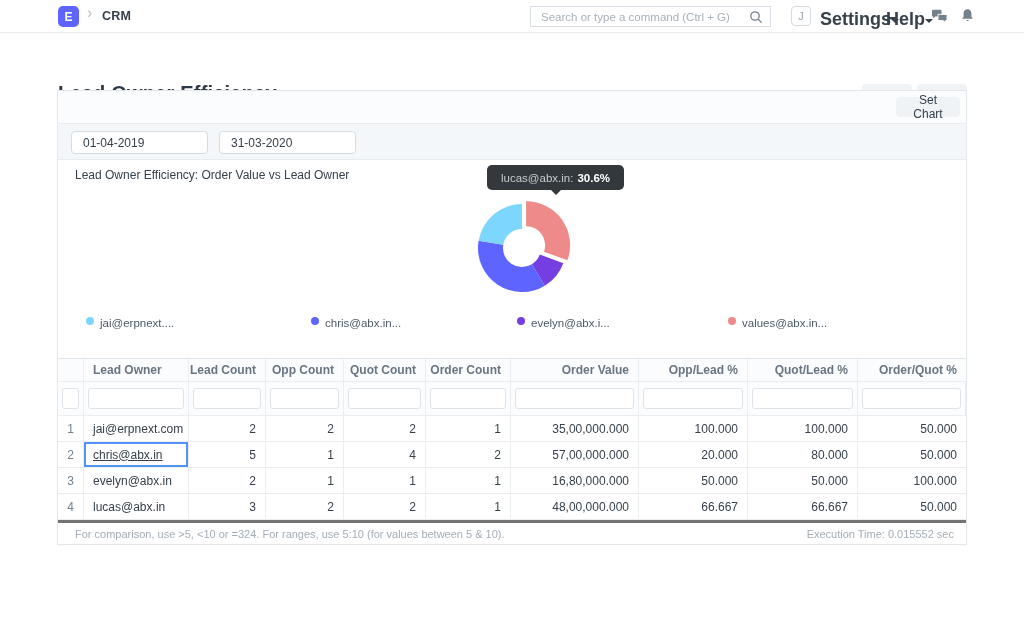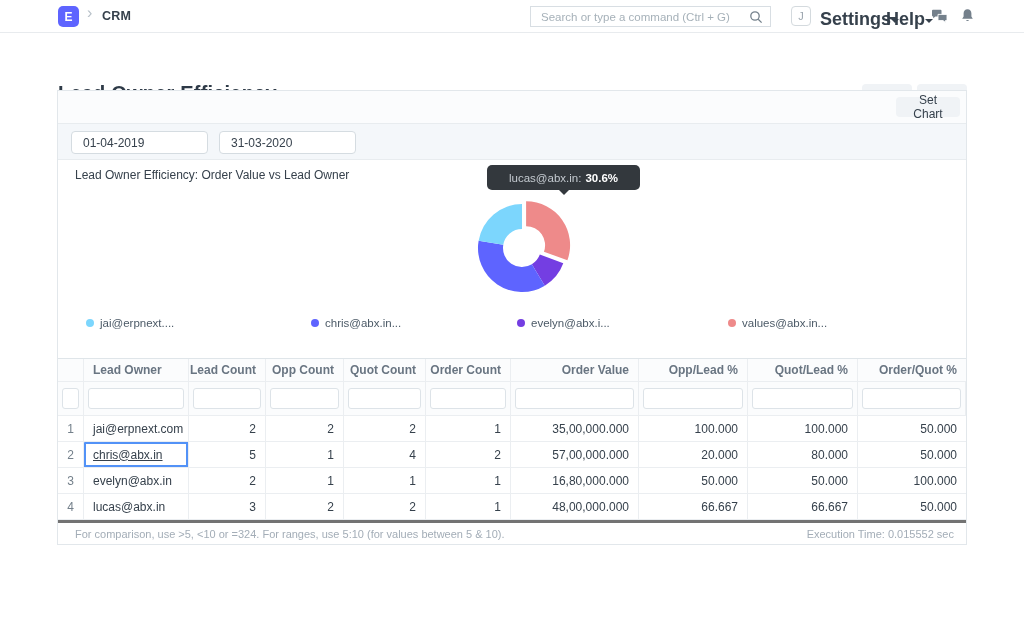--- a/index.html
+++ b/index.html
@@ -33,27 +33,27 @@
   .card-toolbar { position:relative; height:33px; background:#fbfcfd; border-bottom:1px solid #e8ecef; flex:0 0 auto; }
   .btn-setchart { left:838px; top:6px; width:64px; height:20px; font-size:12px; }
   .filter-row { position:relative; height:36px; background:#f4f7fa; border-bottom:1px solid #e8ecef; flex:0 0 auto; }
   .date-input { position:absolute; top:7px; width:137px; height:23px; border:1px solid #d5dce1; border-radius:4px; background:#fff; font-family:inherit; font-size:12px; color:#36414c; padding:0 11px; outline:none; }
   .date-from { left:13px; }
   .date-to { left:161px; }
 
   
   .chart-section { position:relative; height:198px; background:#fff; flex:0 0 auto; }
   .chart-title { position:absolute; left:17px; top:8px; font-size:12px; color:#36414c; }
-  .tooltip { position:absolute; left:429px; top:5px; height:25px; background:#33383d; border-radius:5px; display:flex; align-items:center; padding:0 22px; white-space:nowrap; z-index:5; }
+  .tooltip { position:absolute; left:429px; top:5px; height:25px; background:#33383d; border-radius:5px; display:flex; align-items:center; padding:0 14px; white-space:nowrap; z-index:5; }
   .tooltip .tl { color:#c4cad0; font-size:11.5px; }
   .tooltip .tv { color:#fff; font-size:11.5px; font-weight:700; margin-left:4px; }
   .tooltip-arrow { position:absolute; left:50%; bottom:-5px; margin-left:-5px; width:0; height:0; border-left:5px solid transparent; border-right:5px solid transparent; border-top:5px solid #33383d; }
   .donut-wrap { position:absolute; left:398px; top:22px; width:132px; height:132px; }
   .legend { position:absolute; left:0; top:157px; width:100%; height:16px; }
-  .legend-item { position:absolute; display:flex; align-items:center; gap:6px; font-size:11.5px; color:#4c5a67; }
+  .legend-item { position:absolute; display:flex; align-items:flex-start; gap:6px; font-size:11.5px; color:#4c5a67; }
   .legend-dot { width:8px; height:8px; border-radius:50%; flex:0 0 auto; }
 
   
   .datatable { position:relative; border-top:1px solid #dfe5e9; flex:0 0 auto; font-size:12px; }
   .tr { display:grid; grid-template-columns:26px 105px 77px 78px 82px 85px 128px 109px 110px 1fr; }
   .td, .th { border-right:1px solid #ebeef1; border-bottom:1px solid #ebeef1; display:flex; align-items:center; justify-content:flex-end; padding:0 9px; overflow:hidden; white-space:nowrap; }
   .td:last-child, .th:last-child { border-right:none; }
   .th { height:23px; background:#fbfcfd; color:#697582; font-weight:700; font-size:12px; }
   .tf { height:34px; background:#fbfcfd; border-right:1px solid #ebeef1; border-bottom:1px solid #ebeef1; display:flex; align-items:center; padding:0 4px; }
   .tf input { width:100%; height:21px; border:1px solid #dde3e8; border-radius:3px; background:#fff; outline:none; font-family:inherit; font-size:11px; padding:0 5px; }

